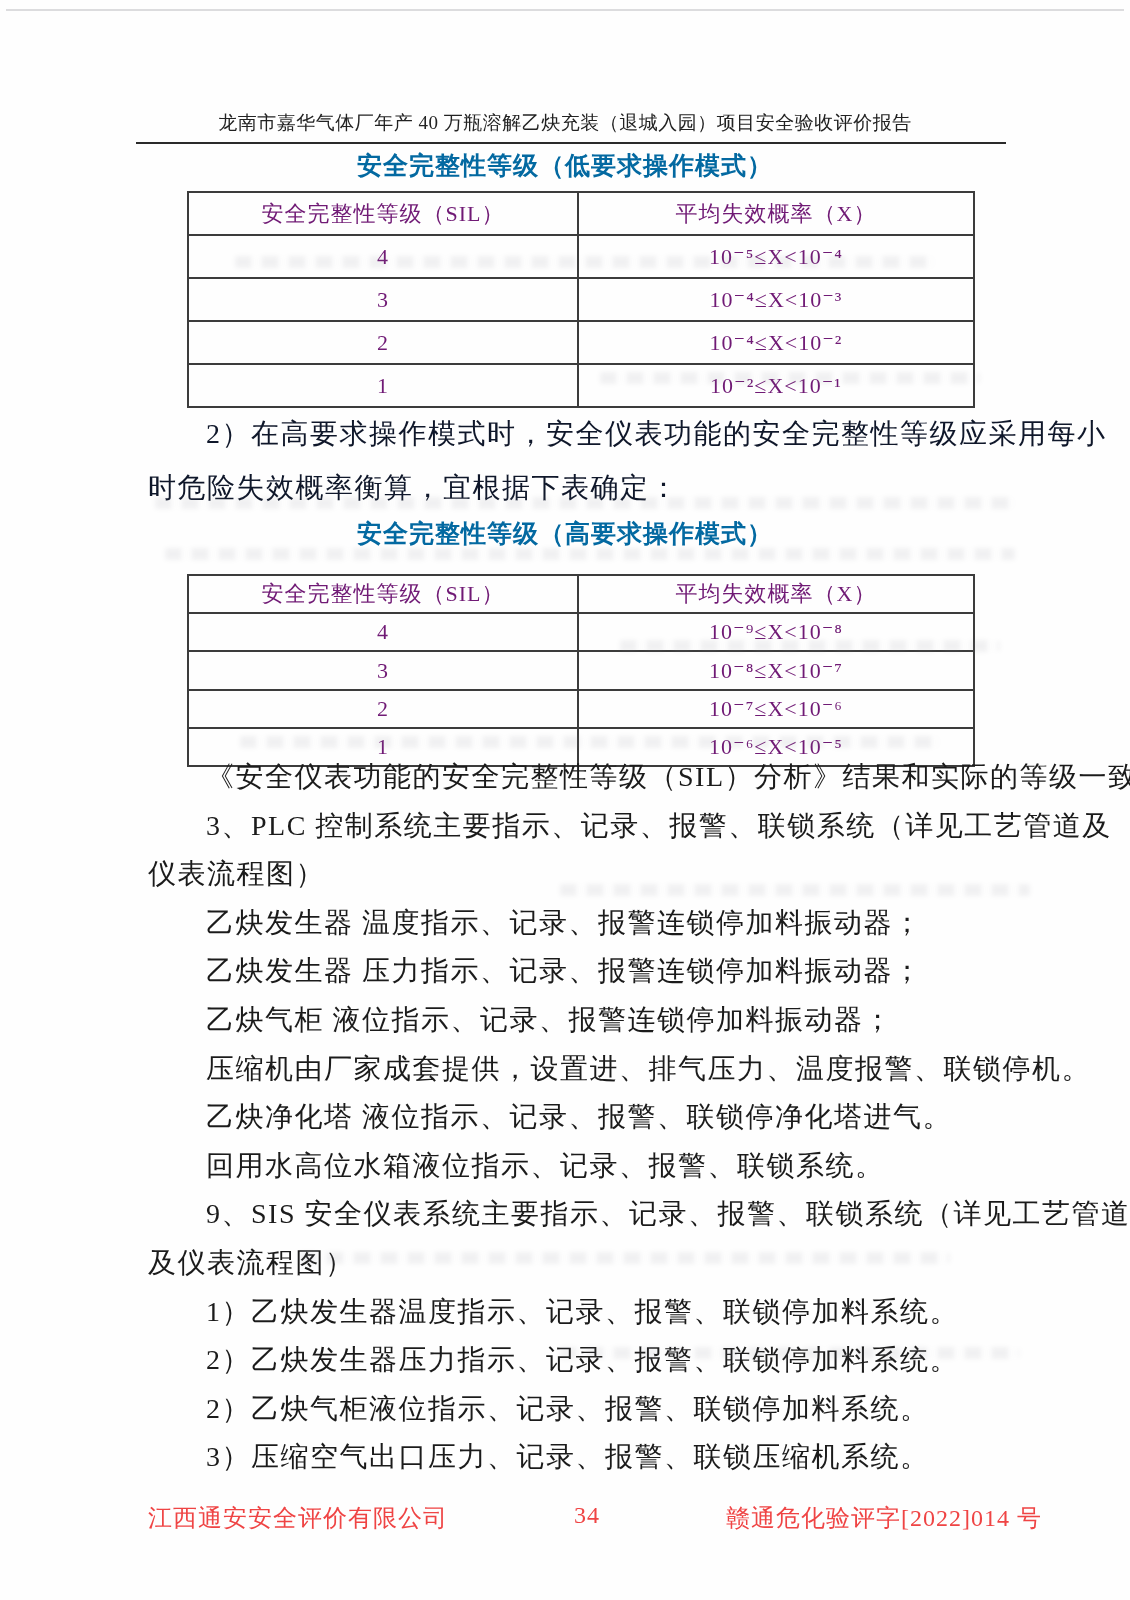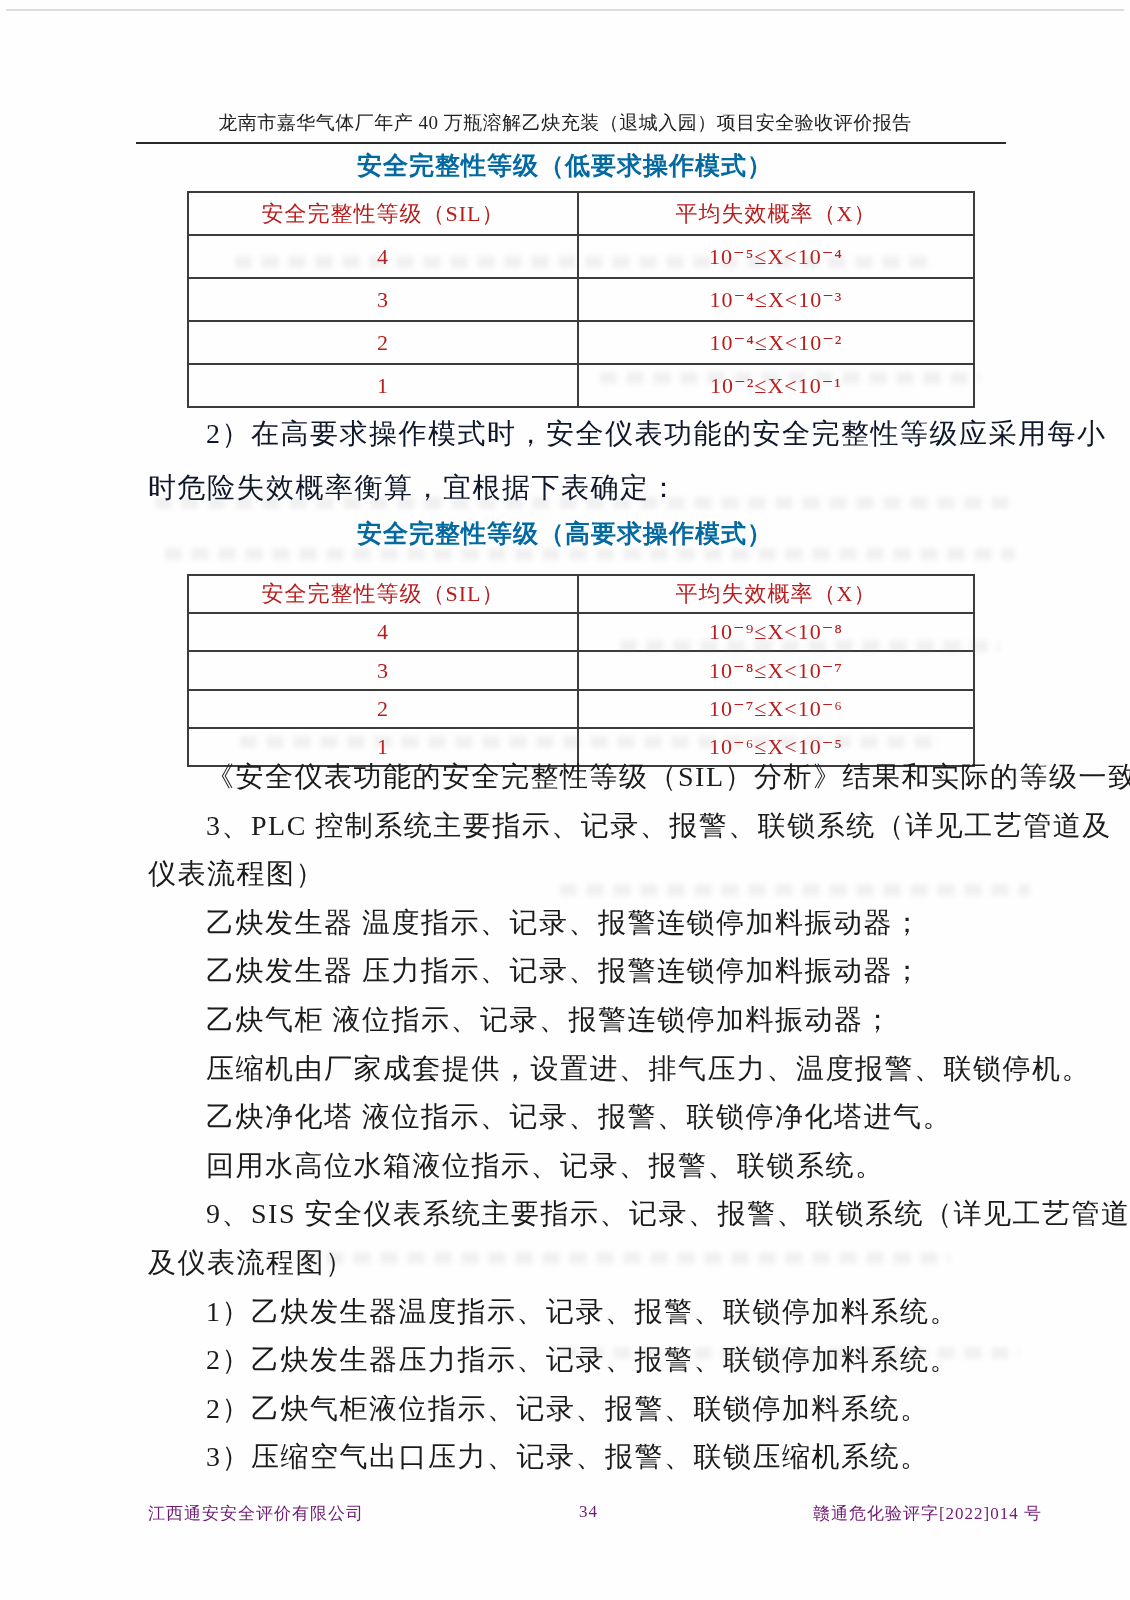--- a/index.html
+++ b/index.html
@@ -18,33 +18,33 @@
   .t1{top:149px;}
   .t2{top:517px;}
 
   .tbl{position:absolute;left:187px;width:784px;border:2px solid #3c3c3c;
        display:flex;flex-direction:column;}
   .tbl1{top:191px;height:213px;}
   .tbl2{top:574px;height:189px;}
   .trow{flex:1;display:flex;border-top:2px solid #3c3c3c;}
   .trow:first-child{border-top:none;}
   .tc{display:flex;align-items:center;justify-content:center;font-size:22px;
-      color:#b91c1c;letter-spacing:1px;white-space:nowrap;}
+      color:#701a75;letter-spacing:1px;white-space:nowrap;}
   .c1{width:388px;border-right:2px solid #3c3c3c;}
   .c2{flex:1;}
 
   .para{position:absolute;top:407px;left:148px;width:930px;font-size:28px;color:#0f172a;}
   .pline{height:54px;line-height:54px;white-space:nowrap;letter-spacing:1.5px;}
   .indent{text-indent:58px;}
 
   .body-text{position:absolute;top:753px;left:148px;width:940px;font-size:28px;}
   .bline{height:48.6px;line-height:48.6px;white-space:nowrap;letter-spacing:1.5px;color:#1b1b1b;}
 
   .footer{position:absolute;top:1502px;left:148px;width:894px;display:flex;
-          justify-content:space-between;font-size:17px;color:#701a75;letter-spacing:1px;}
+          justify-content:space-between;font-size:24px;color:#ef4444;letter-spacing:1px;}
 
   .artifact{position:absolute;height:12px;border-radius:3px;filter:blur(2px);opacity:.35;
             background:repeating-linear-gradient(90deg,rgba(130,130,142,.30) 0 16px,rgba(130,130,142,.03) 16px 27px);}
 </style>
 </head>
 <body>
 
 <div class="page">
 
   <div class="top-scan-line"></div>

